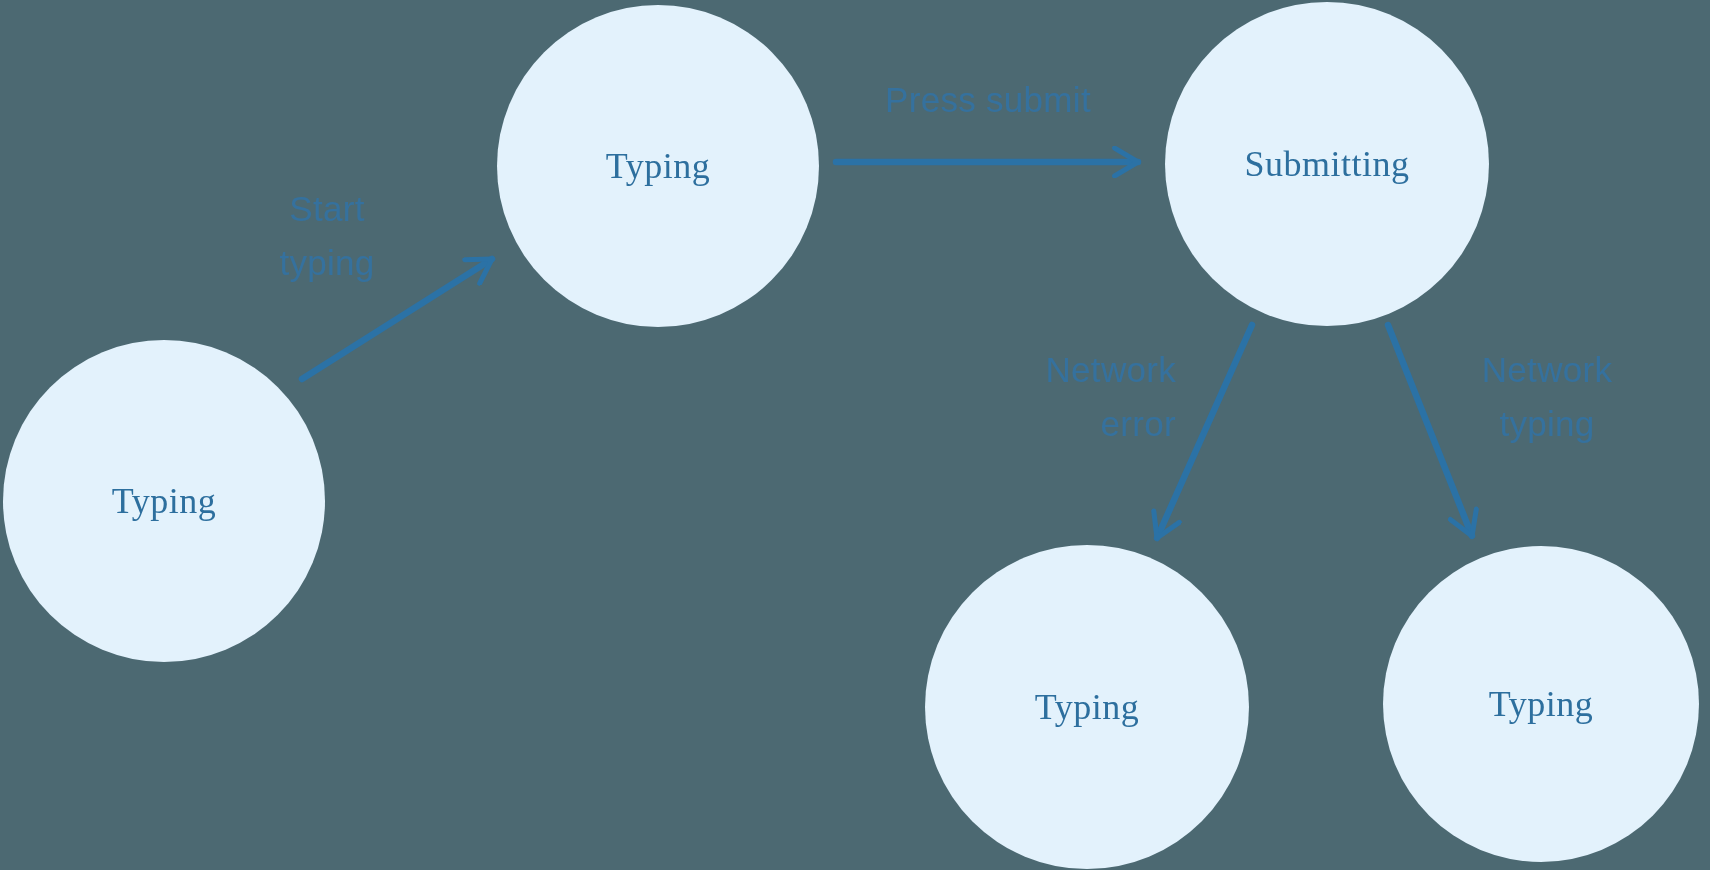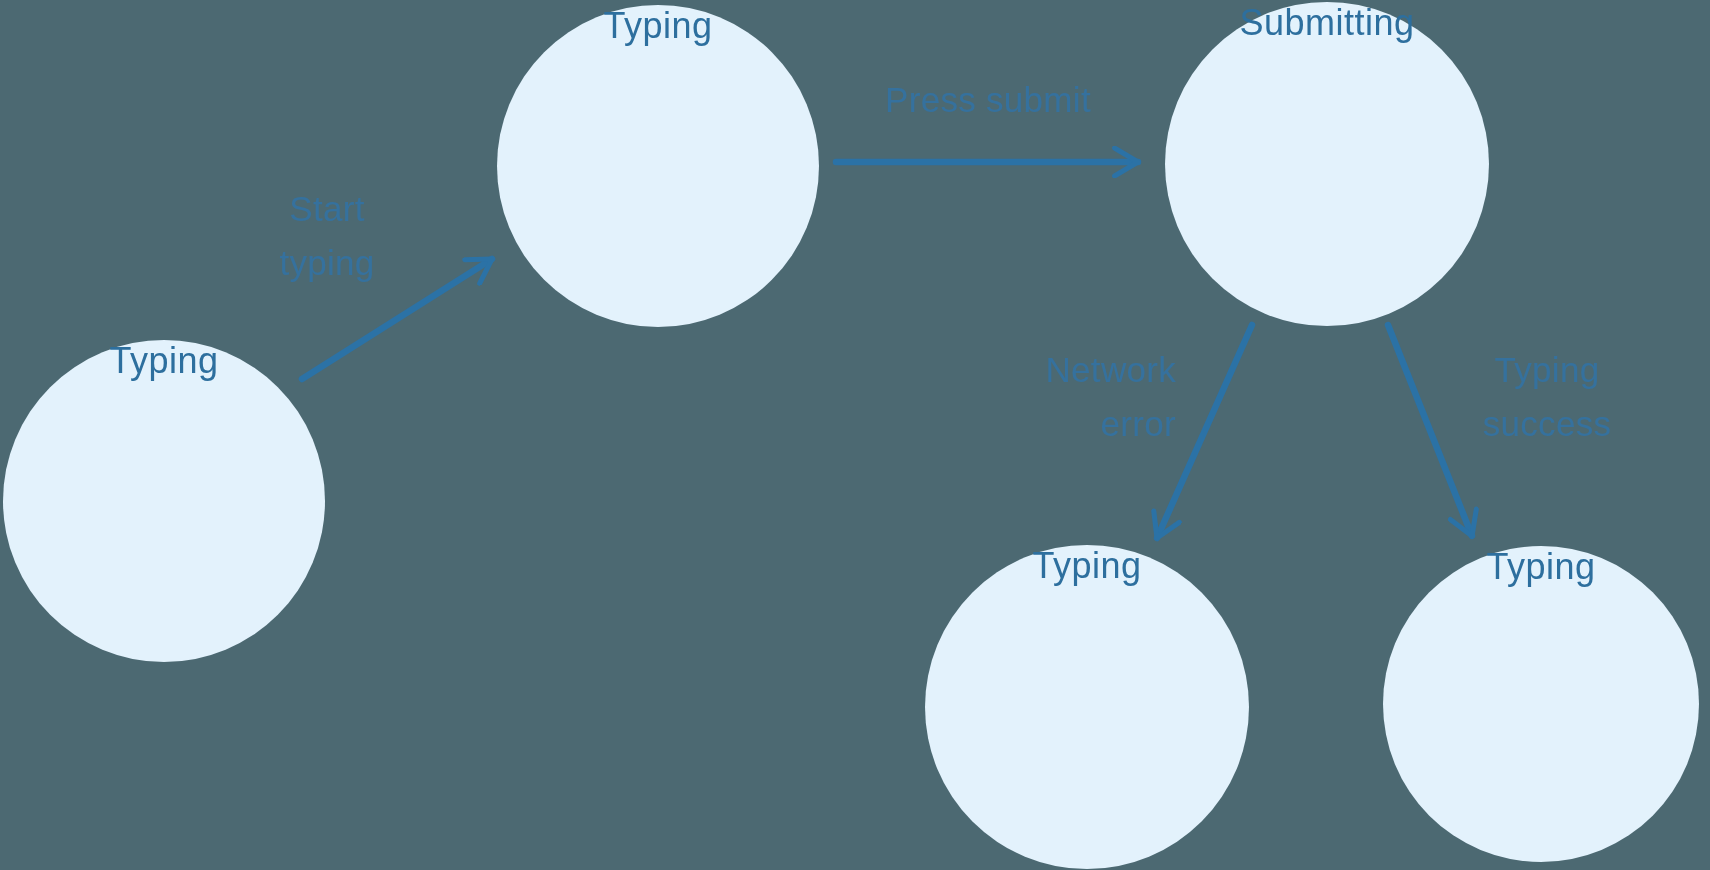--- a/index.html
+++ b/index.html
@@ -31,22 +31,23 @@
   svg.edges line {
     stroke: var(--arrow);
     stroke-width: 6.5;
     stroke-linecap: round;
   }
   .node {
     position: absolute;
     border-radius: 50%;
     background: var(--node-fill);
     display: flex;
-    align-items: flex-start;
+    align-items: center;
     justify-content: center;
+    font-family: Liberation Serif, serif;
   }
   .node span {
     color: var(--node-text);
     font-size: 36px;
     font-weight: 500;
     letter-spacing: 0.5px;
   }
   #node-empty      { left: 3px;    top: 340px; width: 322px; height: 322px; }
   #node-typing     { left: 497px;  top: 5px;   width: 322px; height: 322px; }
   #node-submitting { left: 1165px; top: 2px;   width: 324px; height: 324px; }
@@ -96,15 +97,15 @@
   <div class="node" id="node-error">
     <span>Typing</span>
   </div>
   <div class="node" id="node-success">
     <span>Typing</span>
   </div>
 
   <div class="edge-label" id="label-start-typing">Start typing</div>
   <div class="edge-label" id="label-press-submit">Press submit</div>
   <div class="edge-label" id="label-network-error">Network error</div>
-  <div class="edge-label" id="label-network-success">Typing success</div>
+  <div class="edge-label" id="label-network-success">Network typing</div>
 
 </div>
 
 </body></html>

